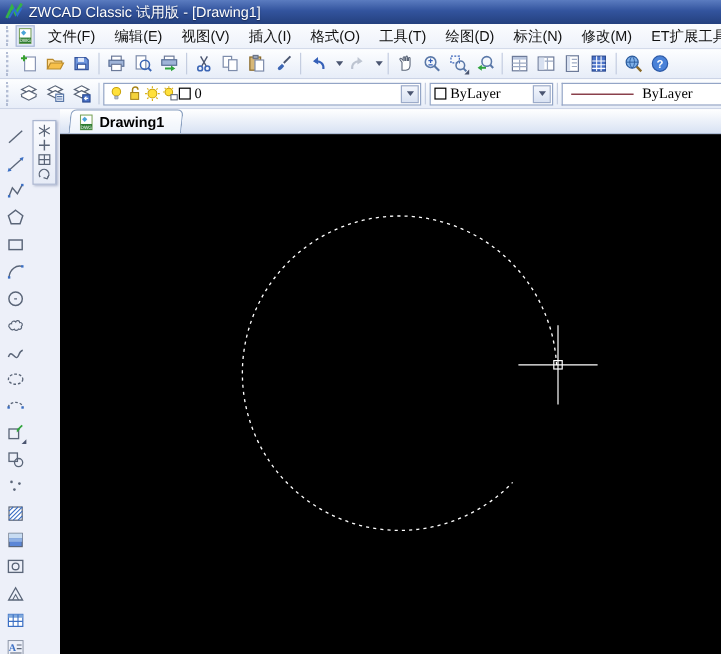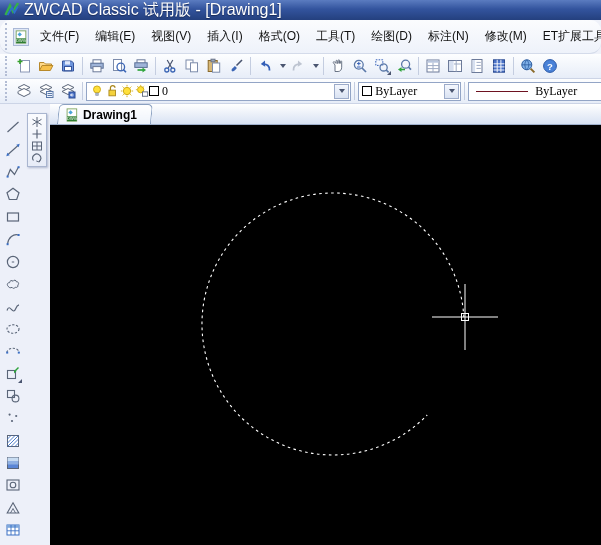--- a/index.html
+++ b/index.html
@@ -3,25 +3,25 @@
 <meta charset="utf-8">
 <style>
   * { margin:0; padding:0; box-sizing:border-box; }
   html,body { width:601px; height:545px; }
   body { font-family:"Liberation Sans", sans-serif; font-size:12px; overflow:hidden; background:#eef1f9; }
   .window { position:relative; width:601px; height:545px; overflow:hidden; display:flex; flex-direction:column; }
 
   
   .titlebar { height:20px; background:linear-gradient(180deg,#5b7cc0 0%,#33549e 45%,#24407e 100%);
     display:flex; align-items:center; padding:0 4px; flex:0 0 auto; }
-  .titlebar .title { color:#fff; font-size:16px; margin-left:4px; text-shadow:0 1px 1px #1a2c58; white-space:nowrap; }
+  .titlebar .title { color:#fff; font-size:12px; margin-left:4px; text-shadow:0 1px 1px #1a2c58; white-space:nowrap; }
 
   
-  .menubar { height:34px; background:linear-gradient(180deg,#fbfcfe,#eef2fa); display:flex; align-items:center;
-    border-bottom:1px solid #d4dbea; flex:0 0 auto; padding-left:2px;border-radius:11px; }
+  .menubar { height:21px; background:linear-gradient(180deg,#fbfcfe,#eef2fa); display:flex; align-items:center;
+    border-bottom:1px solid #d4dbea; flex:0 0 auto; padding-left:2px; }
   .grip { width:5px; height:80%; border-left:2px dotted #b3bdd4; margin:0 3px; flex:0 0 auto; }
   .menubar .app-doc-icon { width:18px; height:18px; display:flex; align-items:center; justify-content:center; background:#dfe7f6; border:1px solid #aab8d6; margin-right:3px; }
   .menu-item { padding:2px 8px; color:#111; cursor:default; white-space:nowrap; }
 
   
   .toolbar { height:25px; background:linear-gradient(180deg,#fdfeff,#e7edf8); border-bottom:1px solid #ccd4e6;
     display:flex; align-items:center; flex:0 0 auto; padding-left:2px; overflow:hidden; }
   .tbtn { width:22px; height:22px; display:flex; align-items:center; justify-content:center; position:relative; border:1px solid transparent; }
   .tbtn.disabled { opacity:.45; }
   .tbtn .flyout { position:absolute; right:1px; bottom:1px; width:0; height:0; border-left:4px solid transparent; border-bottom:4px solid #4a5570; }

